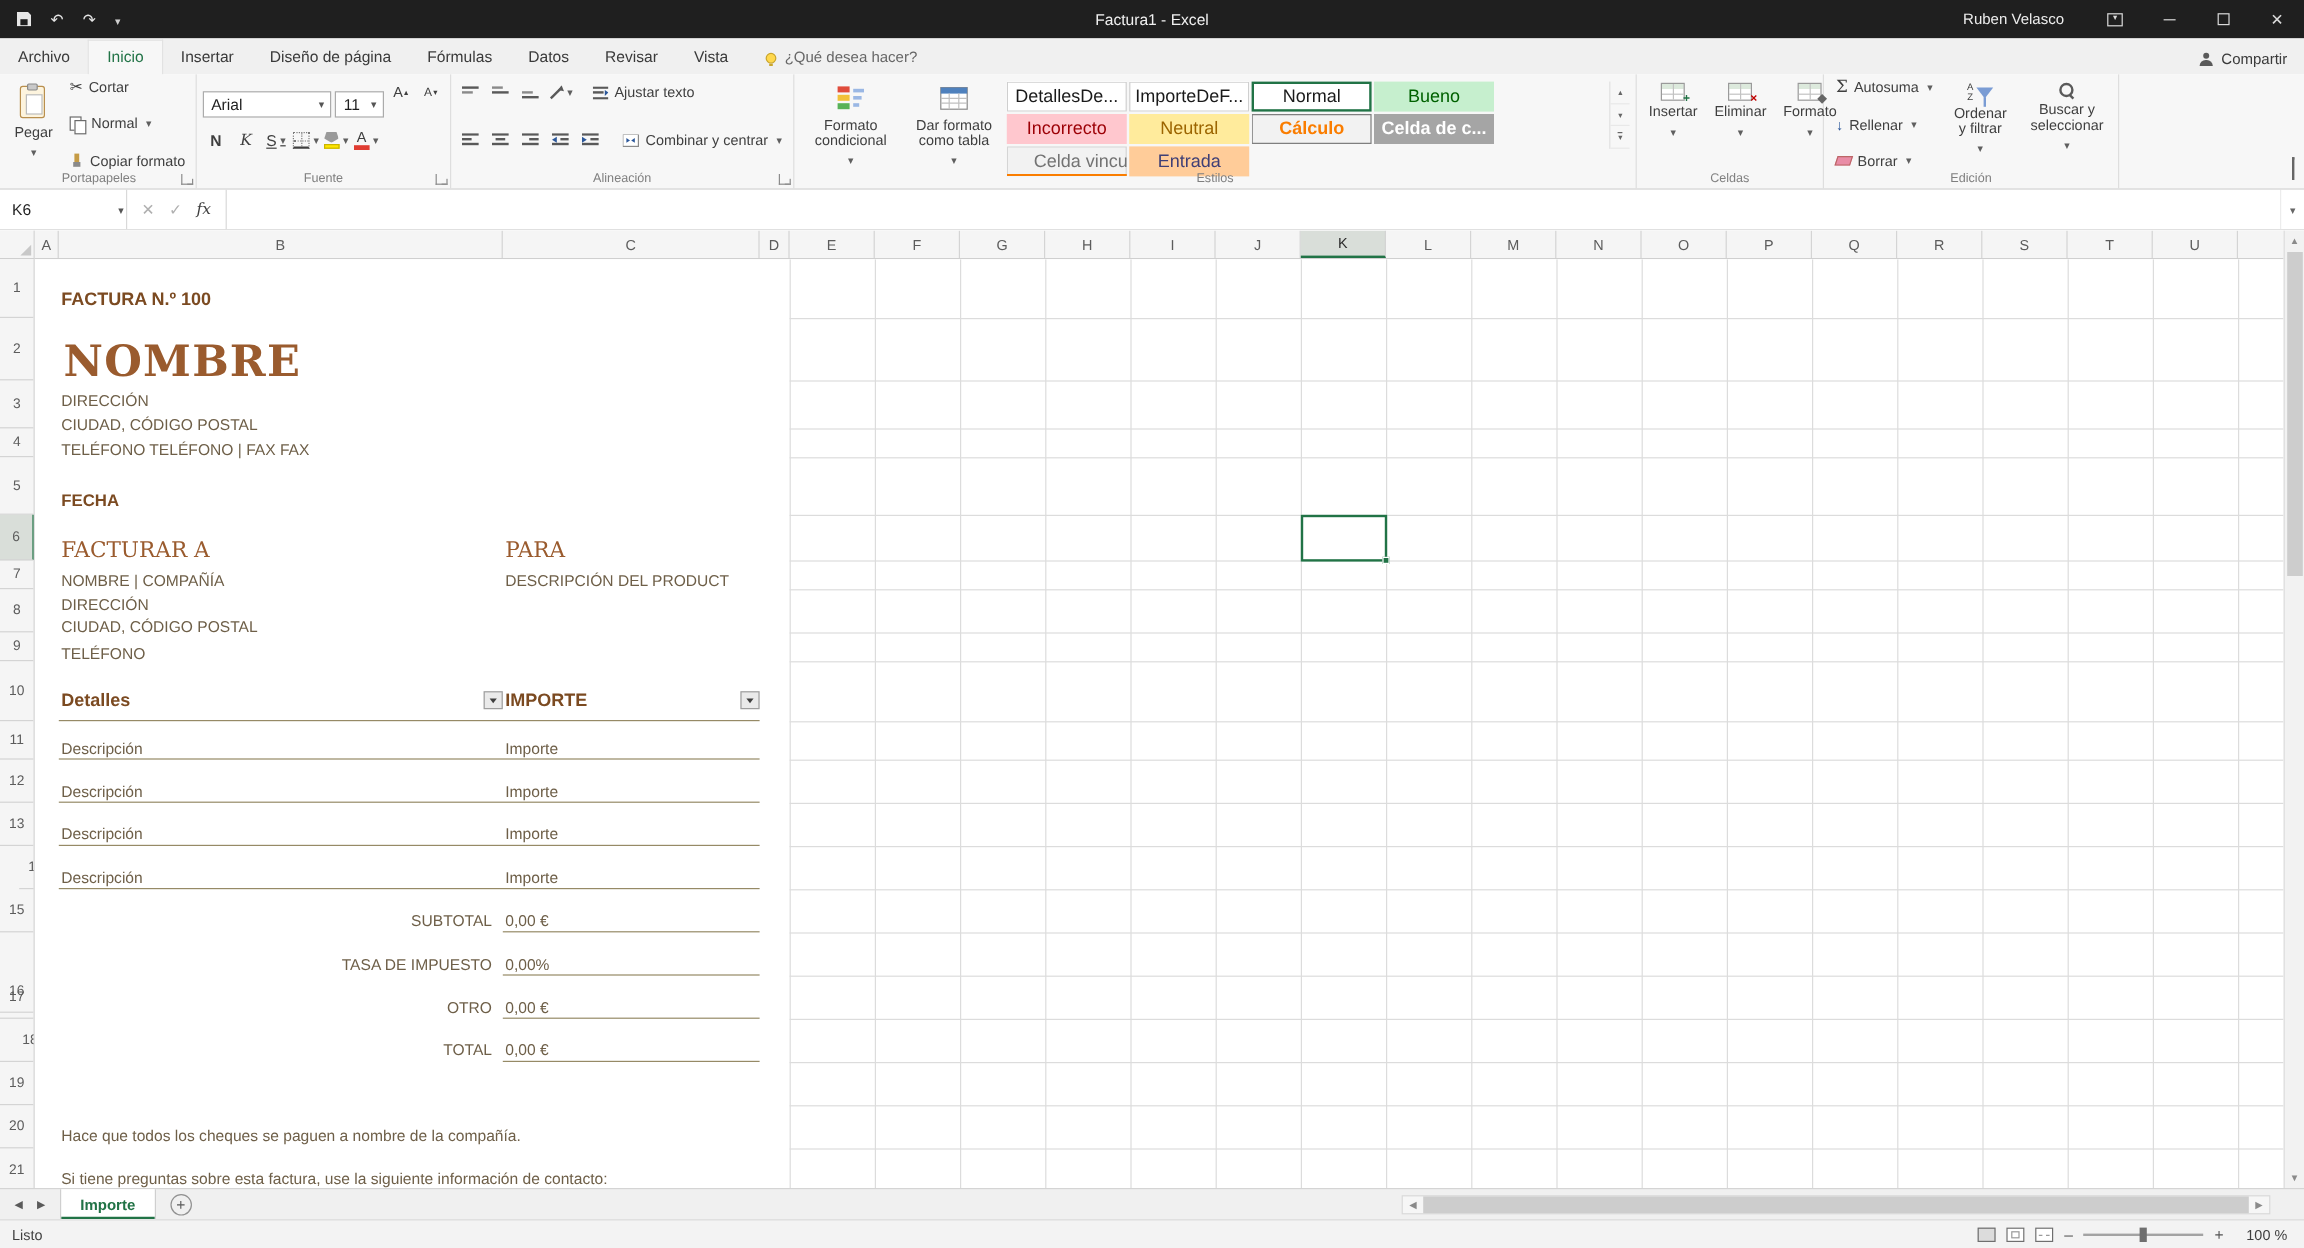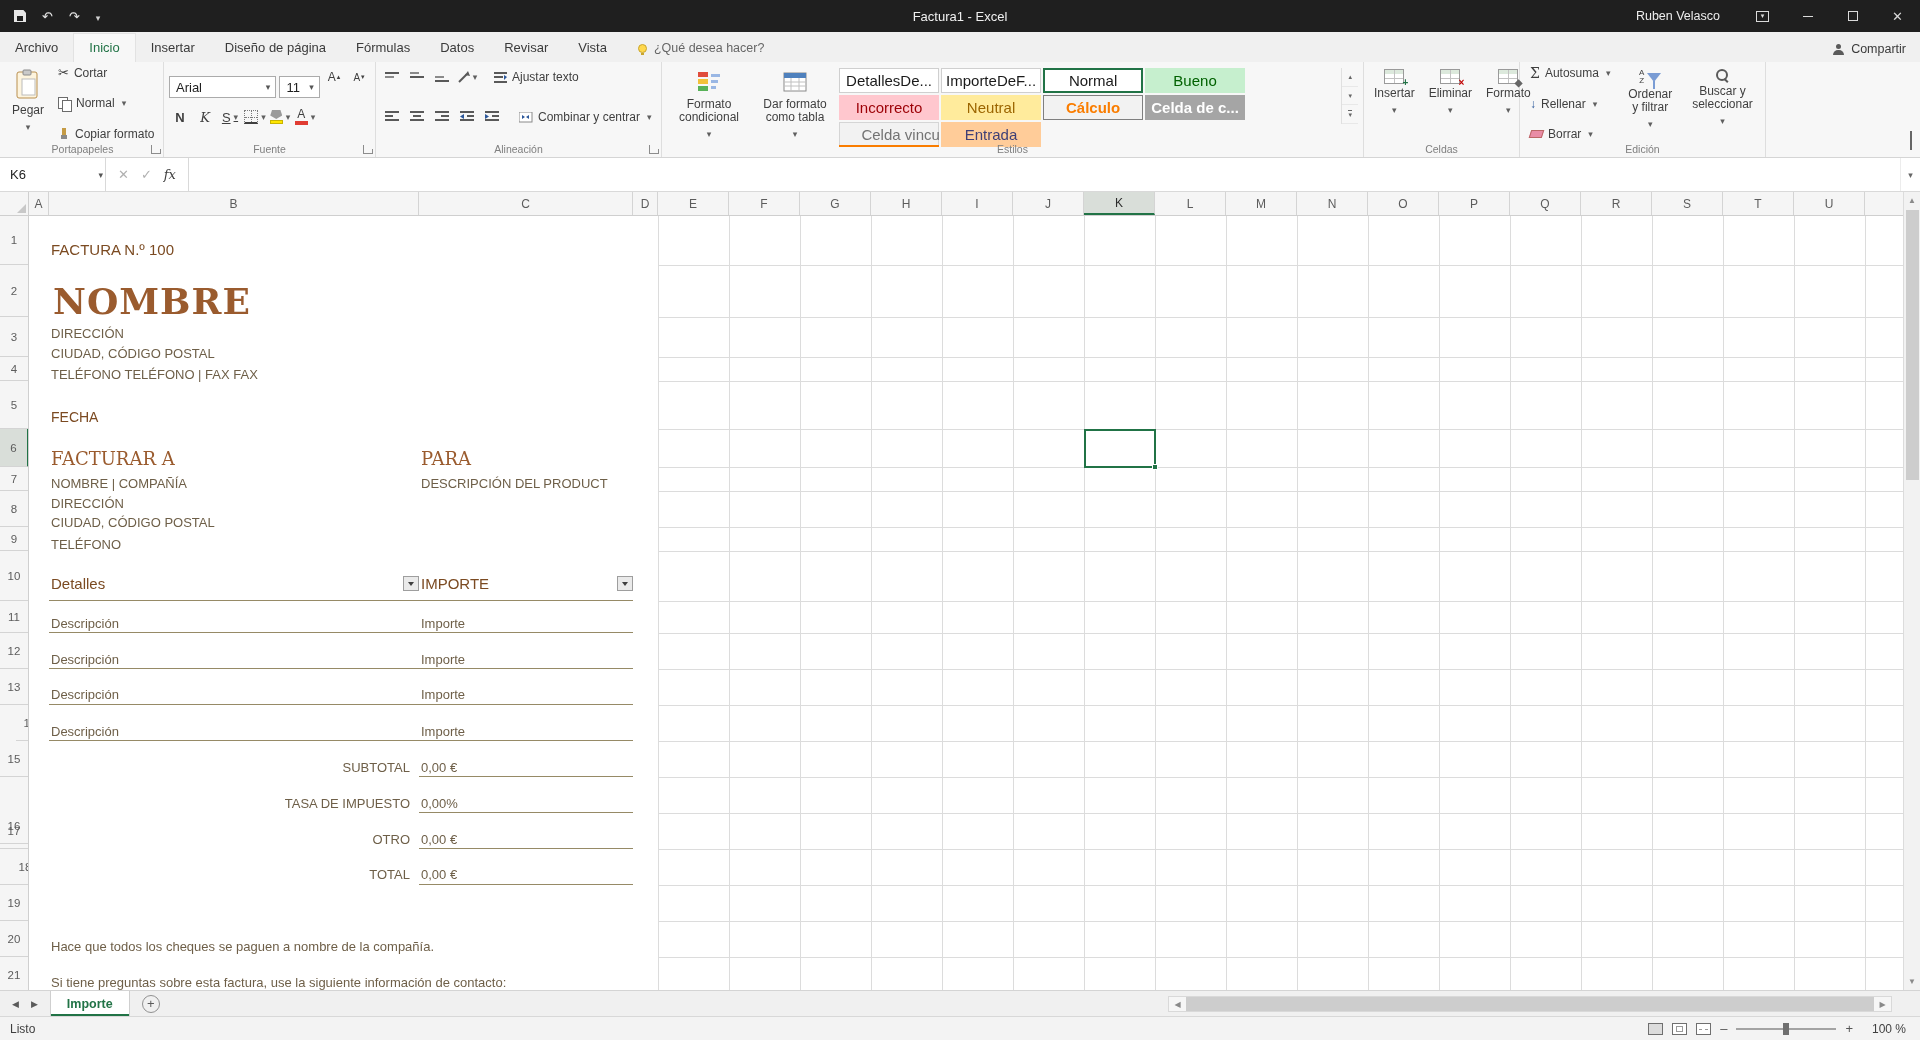--- a/index.html
+++ b/index.html
@@ -116,21 +116,21 @@
 #col-headers { position:absolute; left:29px; top:0; width:1874px; height:24px; background:#f5f5f5; border-bottom:1px solid #cfcfcf; overflow:hidden; }
 .col-h { position:absolute; top:0; height:23px; display:flex; align-items:center; justify-content:center; font-size:12px; color:#5c5c5c; border-right:1px solid #d4d4d4; }
 .col-h.sel { background:#d9ded9; border-bottom:2px solid #217346; color:#2c2c2c; }
 #row-headers { position:absolute; left:0; top:24px; width:29px; height:774px; background:#f5f5f5; border-right:1px solid #cfcfcf; overflow:hidden; }
 .row-h { position:absolute; left:0; width:28px; display:flex; align-items:center; justify-content:center; font-size:11.5px; color:#5c5c5c; border-bottom:1px solid #d4d4d4; }
 .row-h.sel { background:#d9ded9; border-right:2px solid #217346; width:29px; }
 #grid { position:absolute; left:29px; top:24px; width:1874px; height:774px; background:#fff; overflow:hidden; }
 .vline { position:absolute; top:0; bottom:0; width:1px; background:#dcdcdc; }
 .hline { position:absolute; left:629px; right:0; height:1px; background:#dcdcdc; }
 .inv { position:absolute; white-space:pre; color:#6e5f48; font-size:13px; }
-.brown-b { color:#7b4a21; font-weight:normal; font-size:15px; }
+.brown-b { color:#7b4a21; font-weight:bold; font-size:15px; }
 .serif { font-family:"DejaVu Serif",serif; color:#9a5b2e; }
 .name-big { font-size:36px; font-weight:bold; letter-spacing:1px; }
 .h-serif { font-size:18px; }
 .right-lbl { text-align:right; width:250px; }
 .rule { position:absolute; height:1px; background:#968a66; }
 .filterbtn { position:absolute; width:16px; height:15px; background:#eaeaea; border:1px solid #9e9e9e; display:flex; align-items:center; justify-content:center; }
 .filterbtn::after { content:""; border-left:3px solid transparent; border-right:3px solid transparent; border-top:4px solid #3f3f3f; }
 .selbox { position:absolute; left:1055px; top:213px; width:72px; height:39px; background:#fff; border:2px solid #217346; }
 .fillhandle { position:absolute; right:-4px; bottom:-4px; width:6px; height:6px; background:#217346; border:1px solid #fff; }
 .vscroll { position:absolute; right:0; top:0; width:17px; height:798px; background:#f2f2f2; border-left:1px solid #dcdcdc; display:flex; flex-direction:column; align-items:center; }

